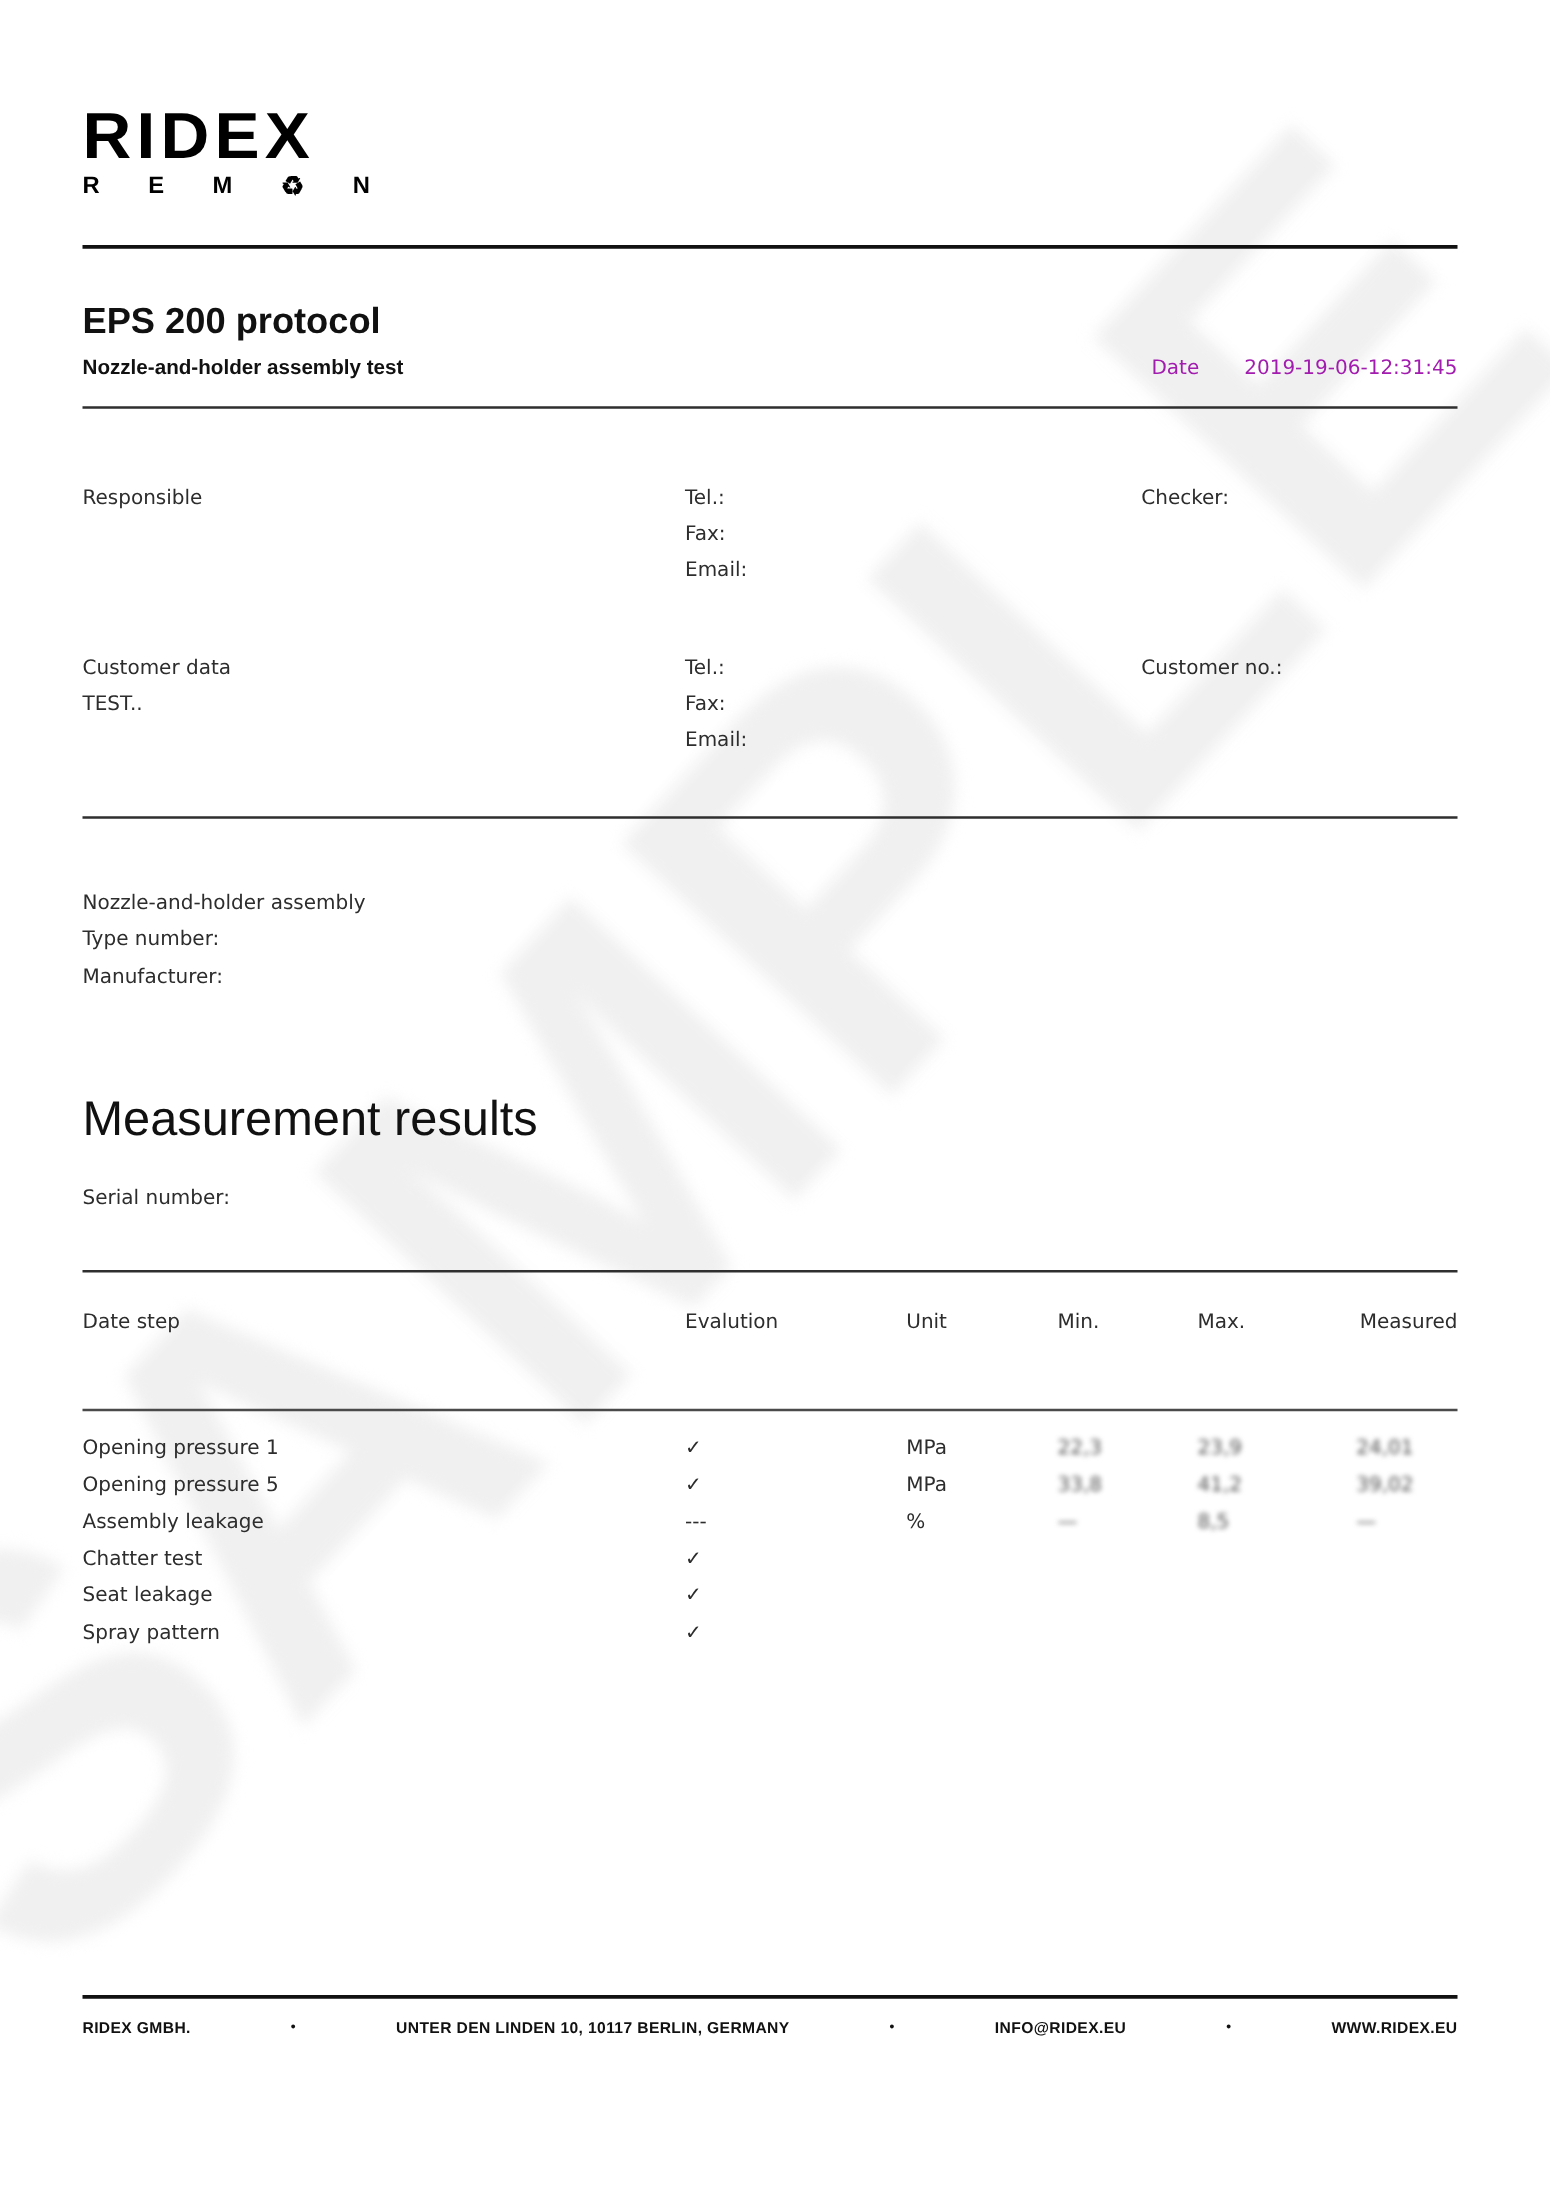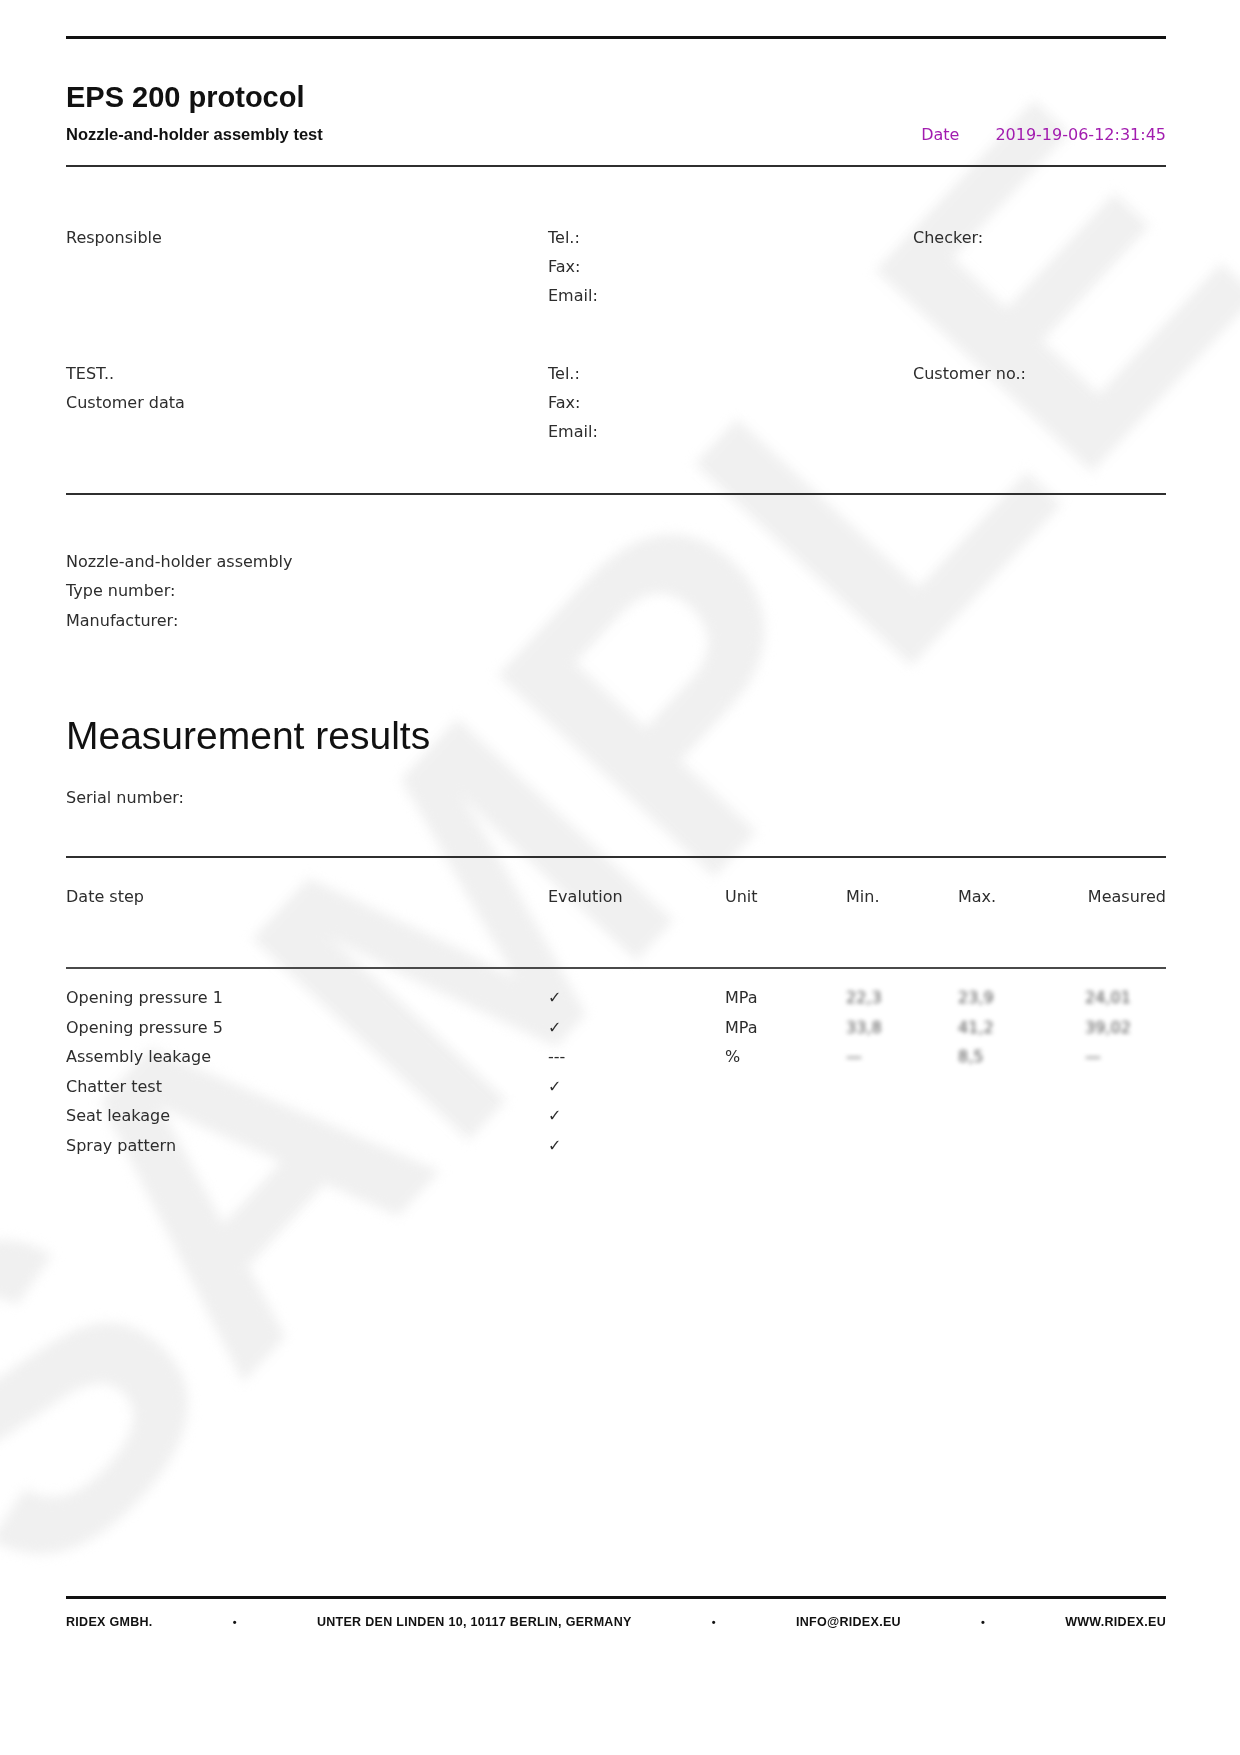--- a/index.html
+++ b/index.html
@@ -95,20 +95,30 @@
 </style>
 </head>
 <body>
 
 <div class="page">
 
   <div class="watermark">SAMPLE</div>
 
   <div class="content">
 
+    <div class="logo">
+      <div class="logo-word">RIDEX</div>
+      <div class="logo-sub">
+        <span>R</span>
+        <span>E</span>
+        <span>M</span>
+        <span class="recycle">♻</span>
+        <span>N</span>
+      </div>
+    </div>
 
     <div class="rule rule1"></div>
 
     <div class="title">EPS 200 protocol</div>
     <div class="subtitle-row">
       <div class="subtitle">Nozzle-and-holder assembly test</div>
       <div class="date-group">
         <span class="date-label">Date</span>
         <span>2019-19-06-12:31:45</span>
       </div>
@@ -125,22 +135,22 @@
         <div class="line">Fax:</div>
         <div class="line">Email:</div>
       </div>
       <div>
         <div class="line">Checker:</div>
       </div>
     </div>
 
     <div class="contact-row row-customer">
       <div>
+        <div class="line">Customer data</div>
         <div class="line">TEST..</div>
-        <div class="line">Customer data</div>
       </div>
       <div>
         <div class="line">Tel.:</div>
         <div class="line">Fax:</div>
         <div class="line">Email:</div>
       </div>
       <div>
         <div class="line">Customer no.:</div>
       </div>
     </div>

